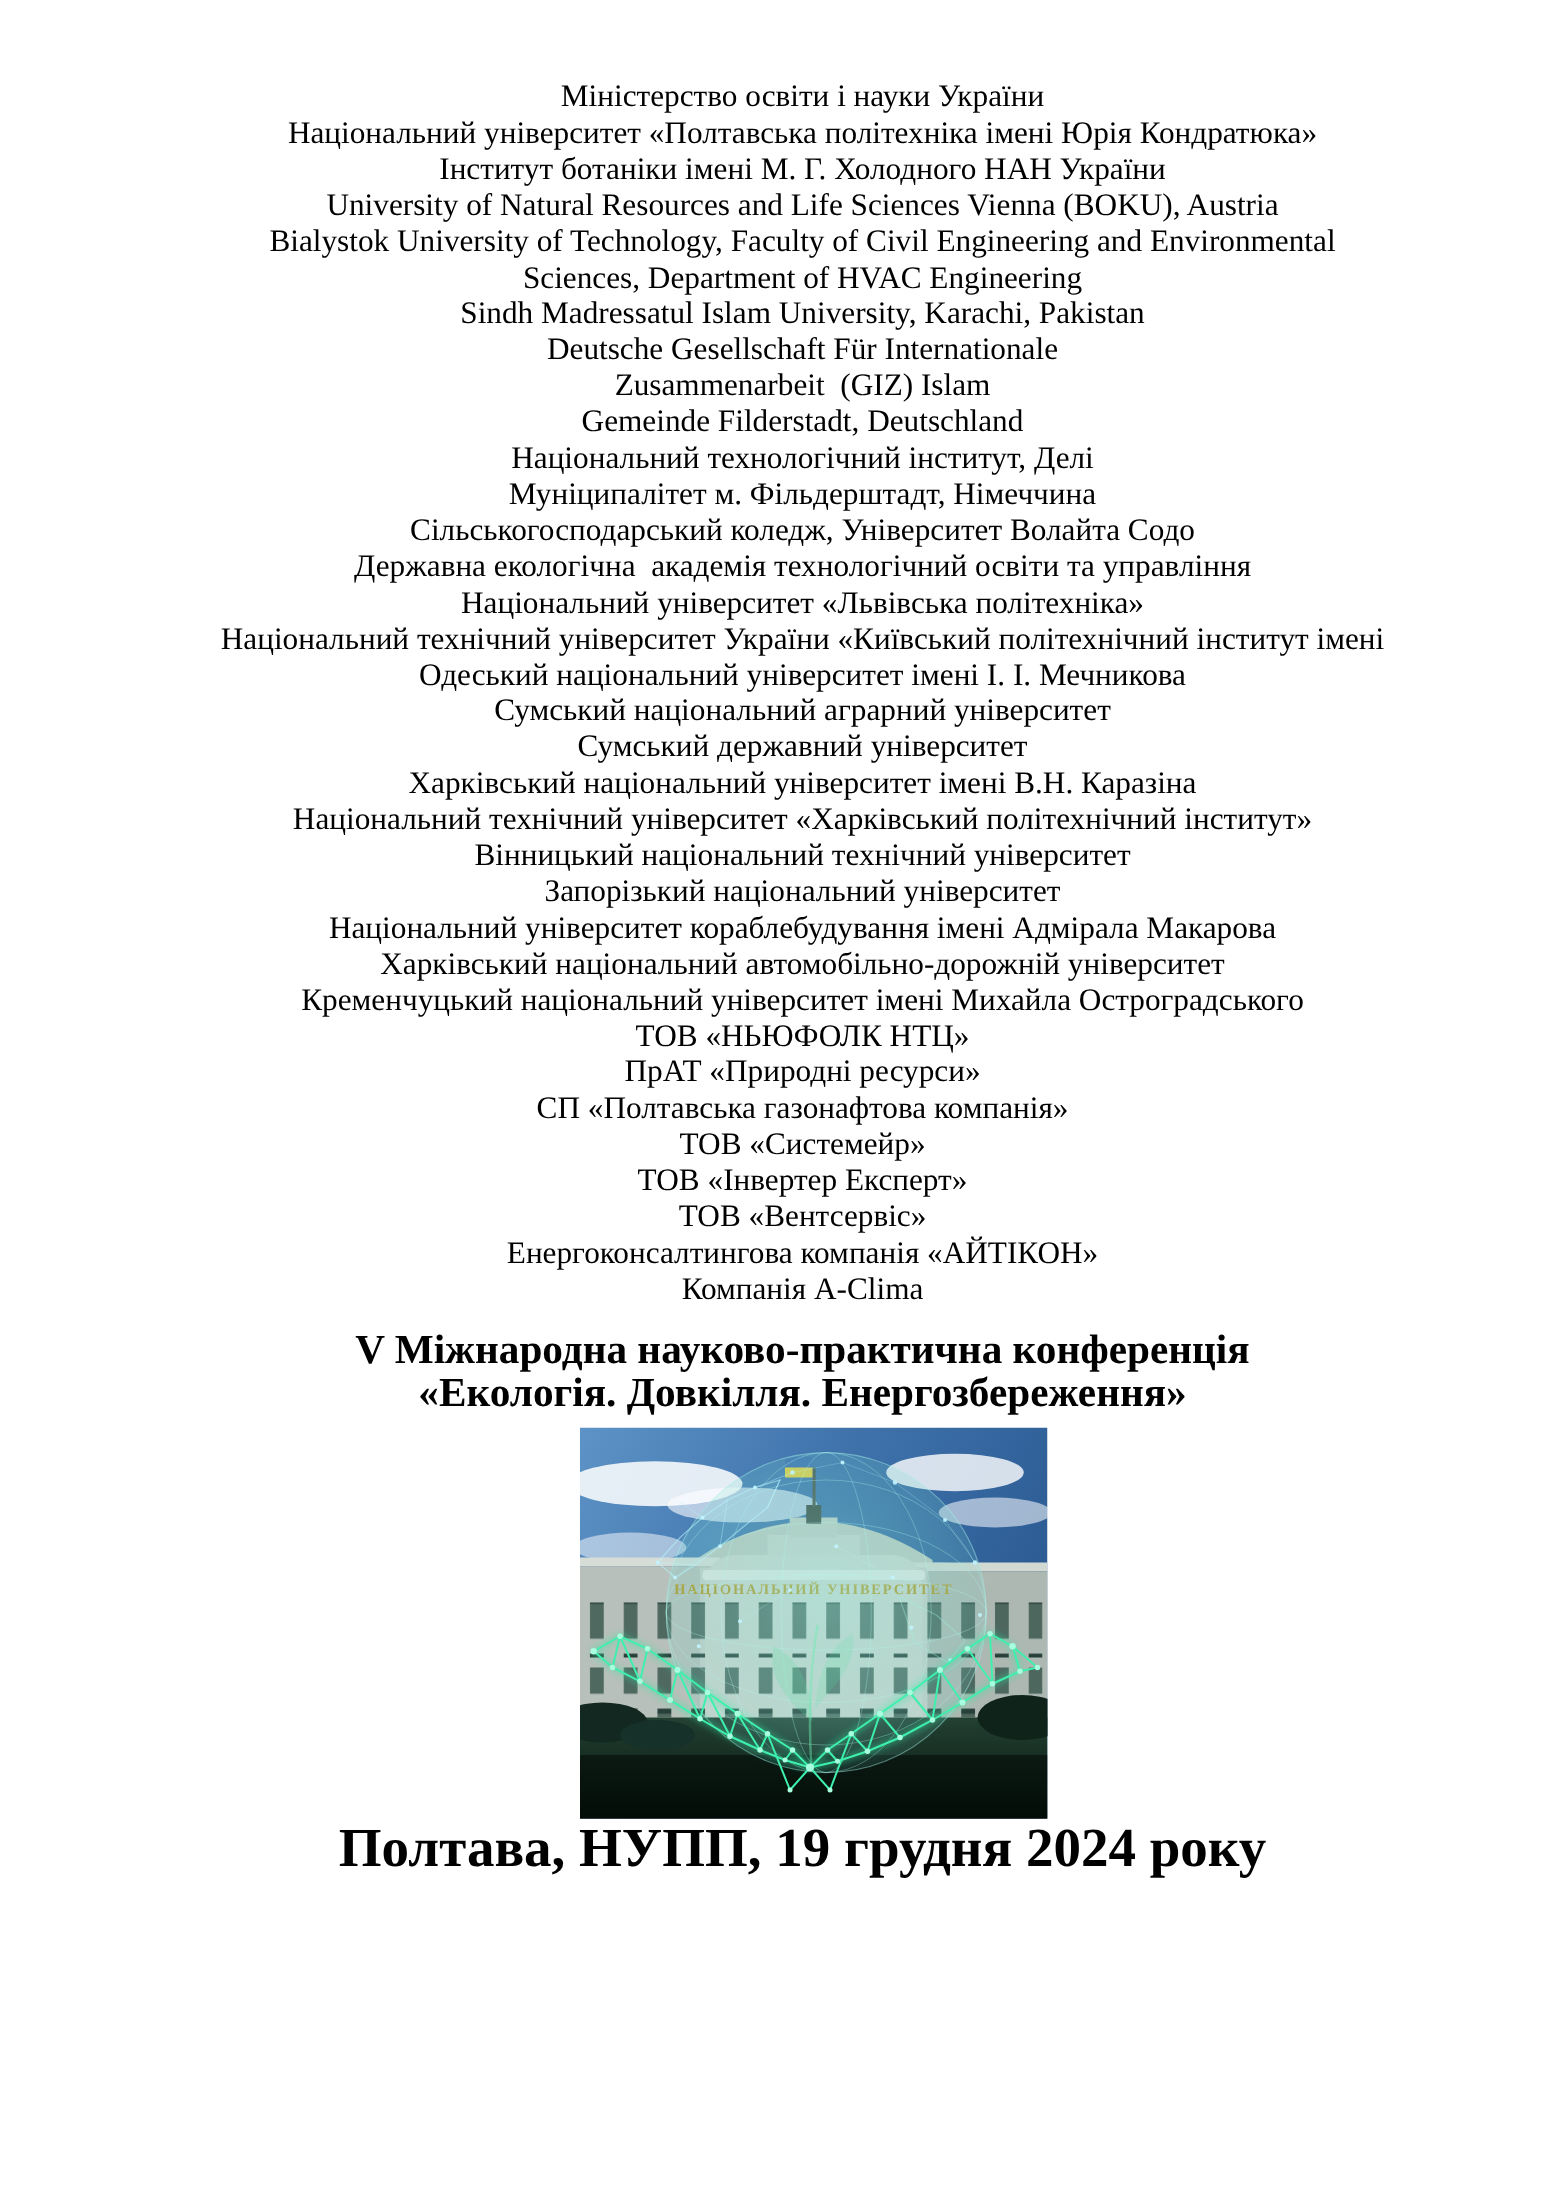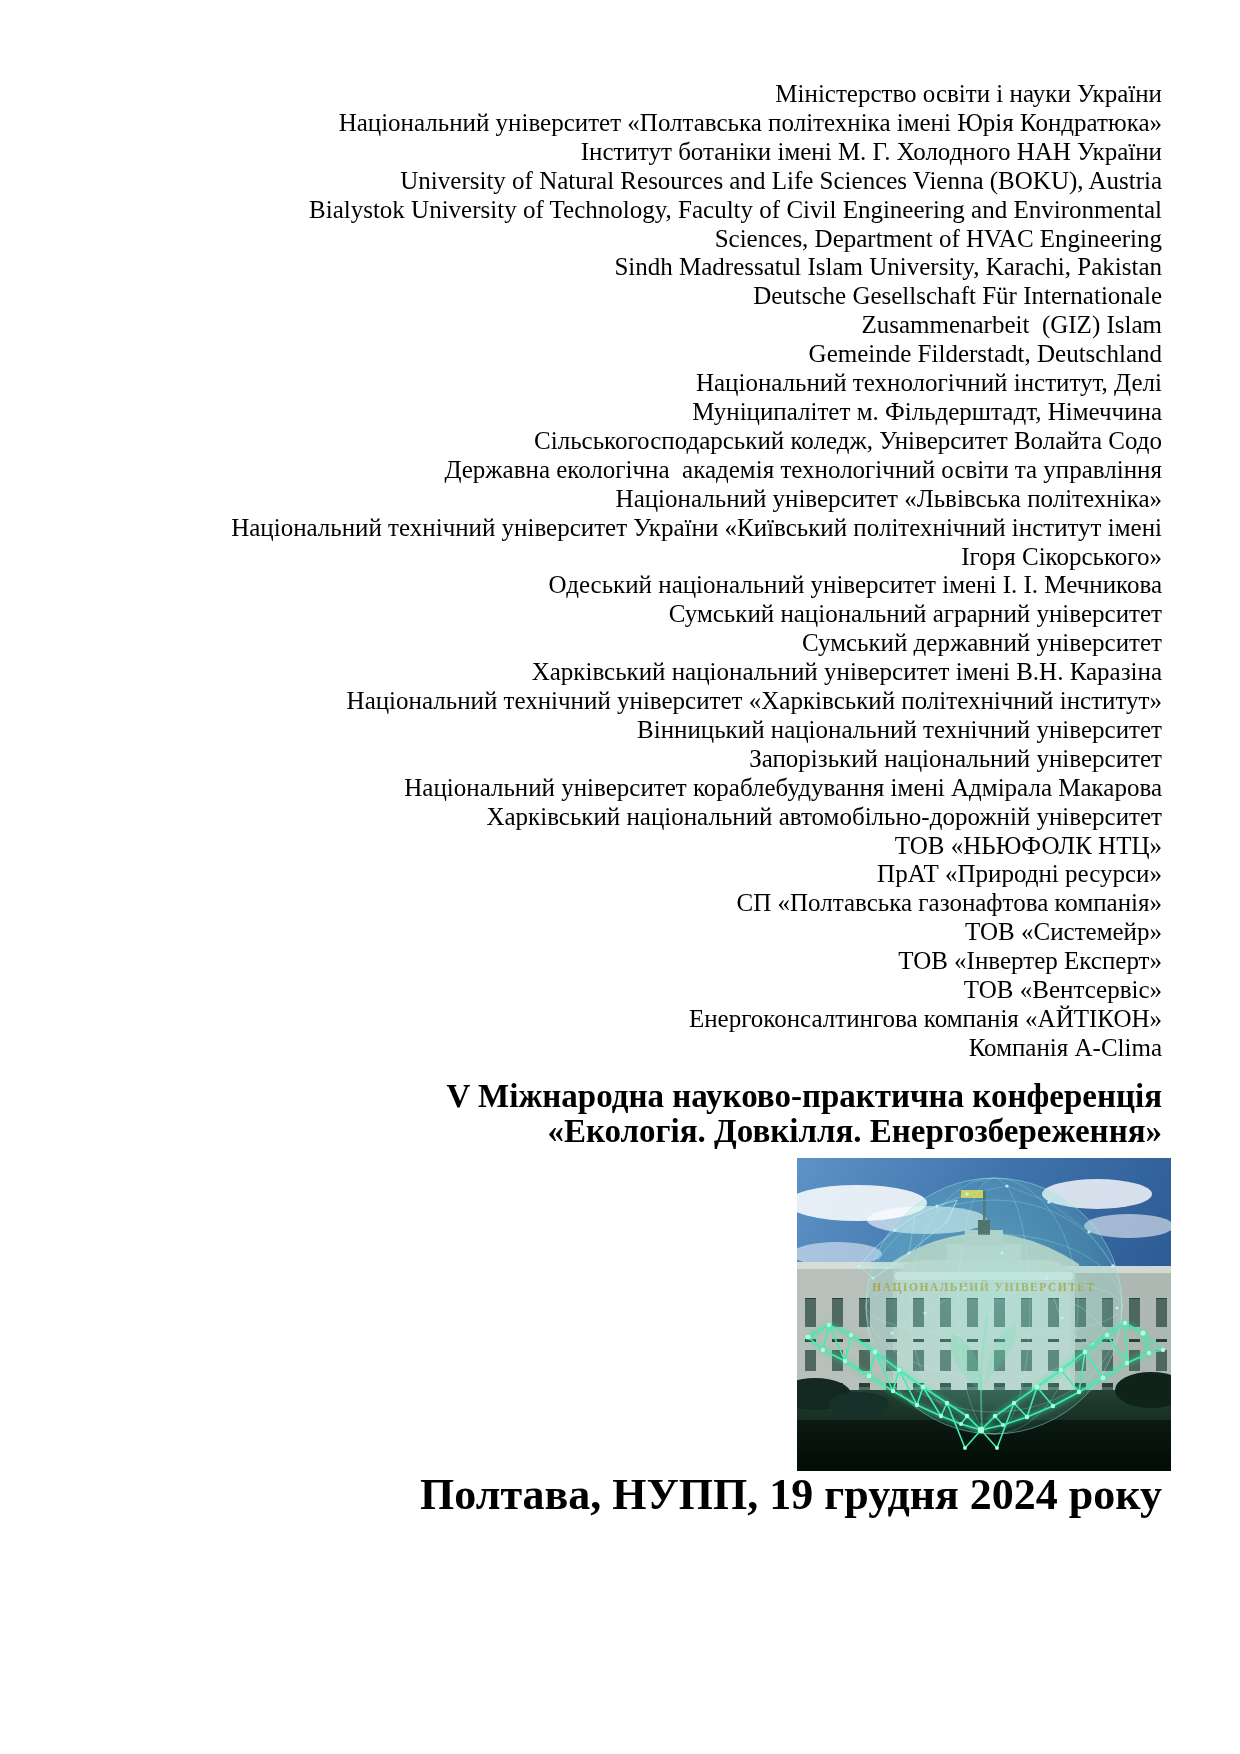--- a/index.html
+++ b/index.html
@@ -6,22 +6,22 @@
   .page {
     position: relative;
     width: 1240px;
     height: 1754px;
     background: #ffffff;
     font-family: "Liberation Serif", serif;
     color: #000000;
     overflow: hidden;
   }
   .content {
-    padding: 80px 78px 0 122px;
-    text-align: right;
+    padding: 64px 78px 0 122px;
+    text-align: center;
   }
   .org-line {
     font-size: 25px;
     line-height: 28.9px;
     white-space: pre-wrap;
   }
   .conf-title {
     margin-top: 16px;
   }
   .conf-title .t-line {
@@ -60,30 +60,30 @@
         <div class="org-line">Sindh Madressatul Islam University, Karachi, Pakistan</div>
         <div class="org-line">Deutsche Gesellschaft Für Internationale</div>
         <div class="org-line">Zusammenarbeit  (GIZ) Islam</div>
         <div class="org-line">Gemeinde Filderstadt, Deutschland</div>
         <div class="org-line">Національний технологічний інститут, Делі</div>
         <div class="org-line">Муніципалітет м. Фільдерштадт, Німеччина</div>
         <div class="org-line">Сільськогосподарський коледж, Університет Волайта Содо</div>
         <div class="org-line">Державна екологічна  академія технологічний освіти та управління</div>
         <div class="org-line">Національний університет «Львівська політехніка»</div>
         <div class="org-line">Національний технічний університет України «Київський політехнічний інститут імені</div>
-        <div class="org-line">Ігоря Сікорського»</div>
         <div class="org-line">Одеський національний університет імені І. І. Мечникова</div>
         <div class="org-line">Сумський національний аграрний університет</div>
         <div class="org-line">Сумський державний університет</div>
         <div class="org-line">Харківський національний університет імені В.Н. Каразіна</div>
         <div class="org-line">Національний технічний університет «Харківський політехнічний інститут»</div>
         <div class="org-line">Вінницький національний технічний університет</div>
         <div class="org-line">Запорізький національний університет</div>
         <div class="org-line">Національний університет кораблебудування імені Адмірала Макарова</div>
         <div class="org-line">Харківський національний автомобільно-дорожній університет</div>
+        <div class="org-line">Кременчуцький національний університет імені Михайла Остроградського</div>
         <div class="org-line">ТОВ «НЬЮФОЛК НТЦ»</div>
         <div class="org-line">ПрАТ «Природні ресурси»</div>
         <div class="org-line">СП «Полтавська газонафтова компанія»</div>
         <div class="org-line">ТОВ «Системейр»</div>
         <div class="org-line">ТОВ «Інвертер Експерт»</div>
         <div class="org-line">ТОВ «Вентсервіс»</div>
         <div class="org-line">Енергоконсалтингова компанія «АЙТІКОН»</div>
         <div class="org-line">Компанія A-Clima</div>
       </div>
 

